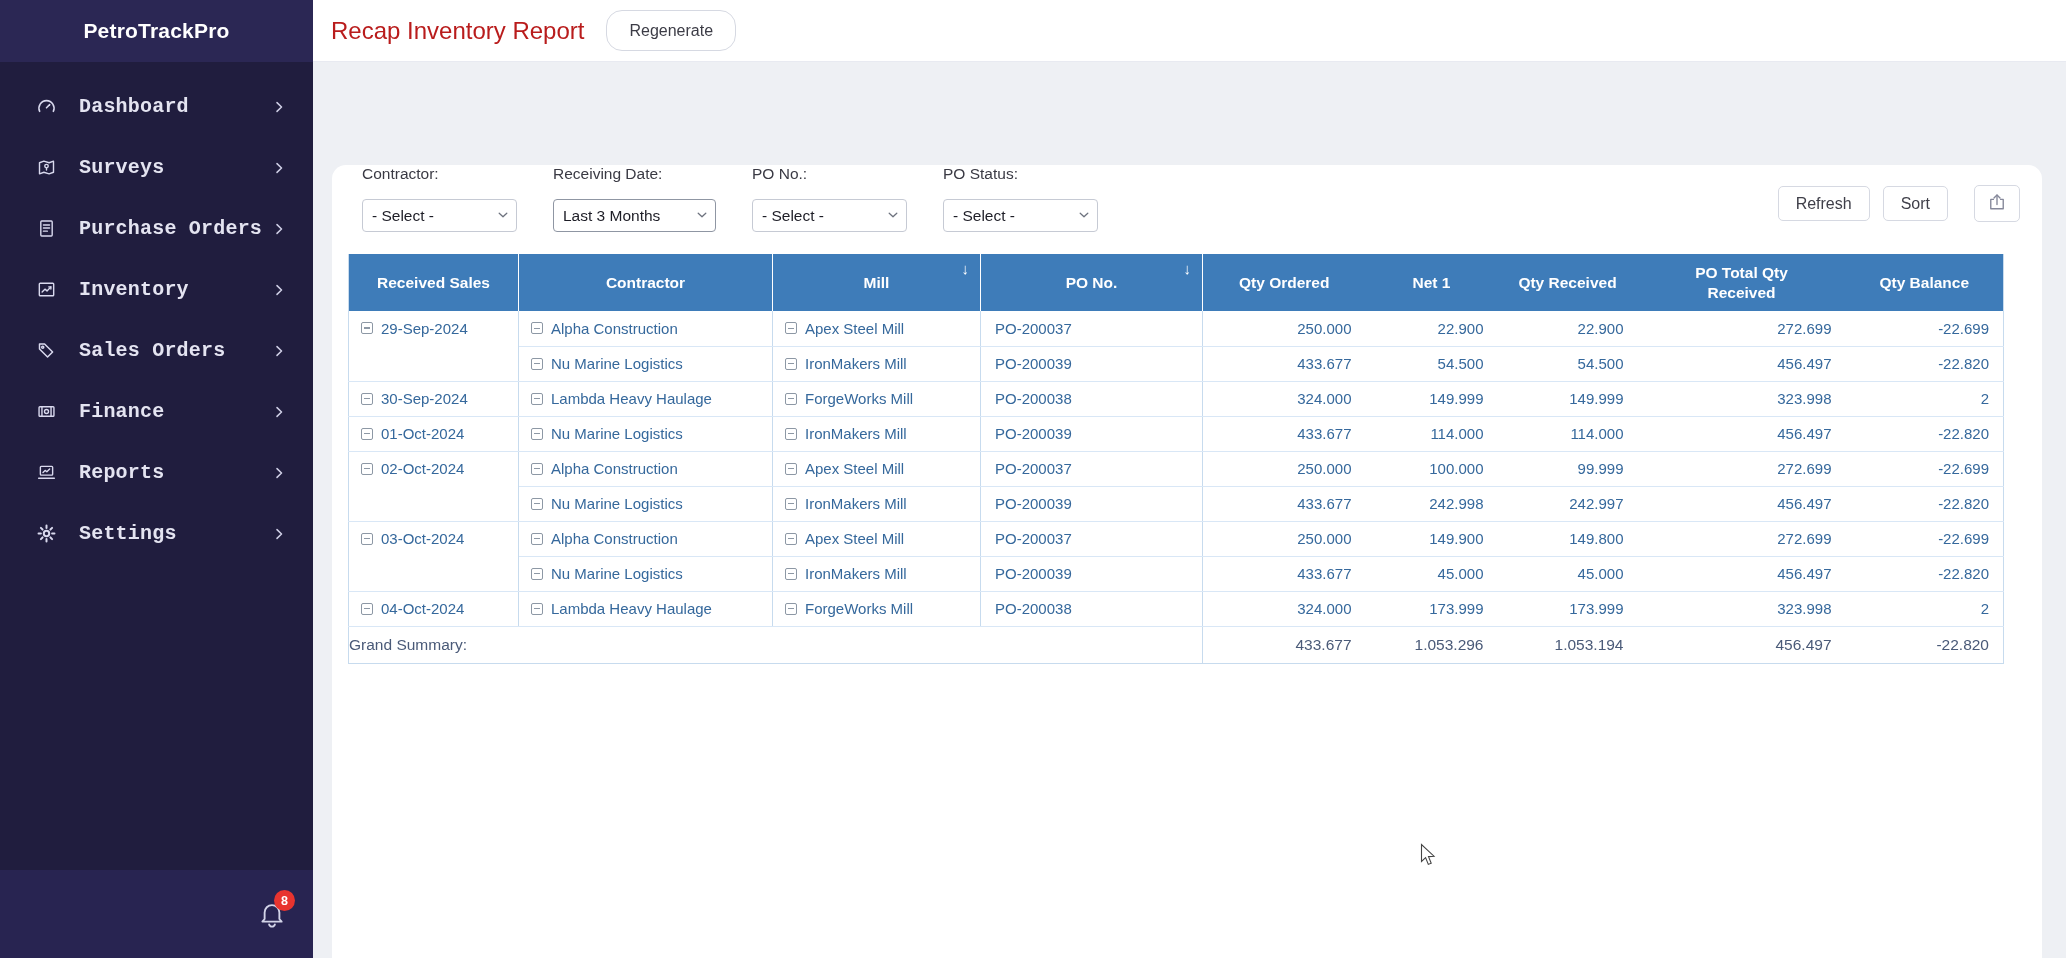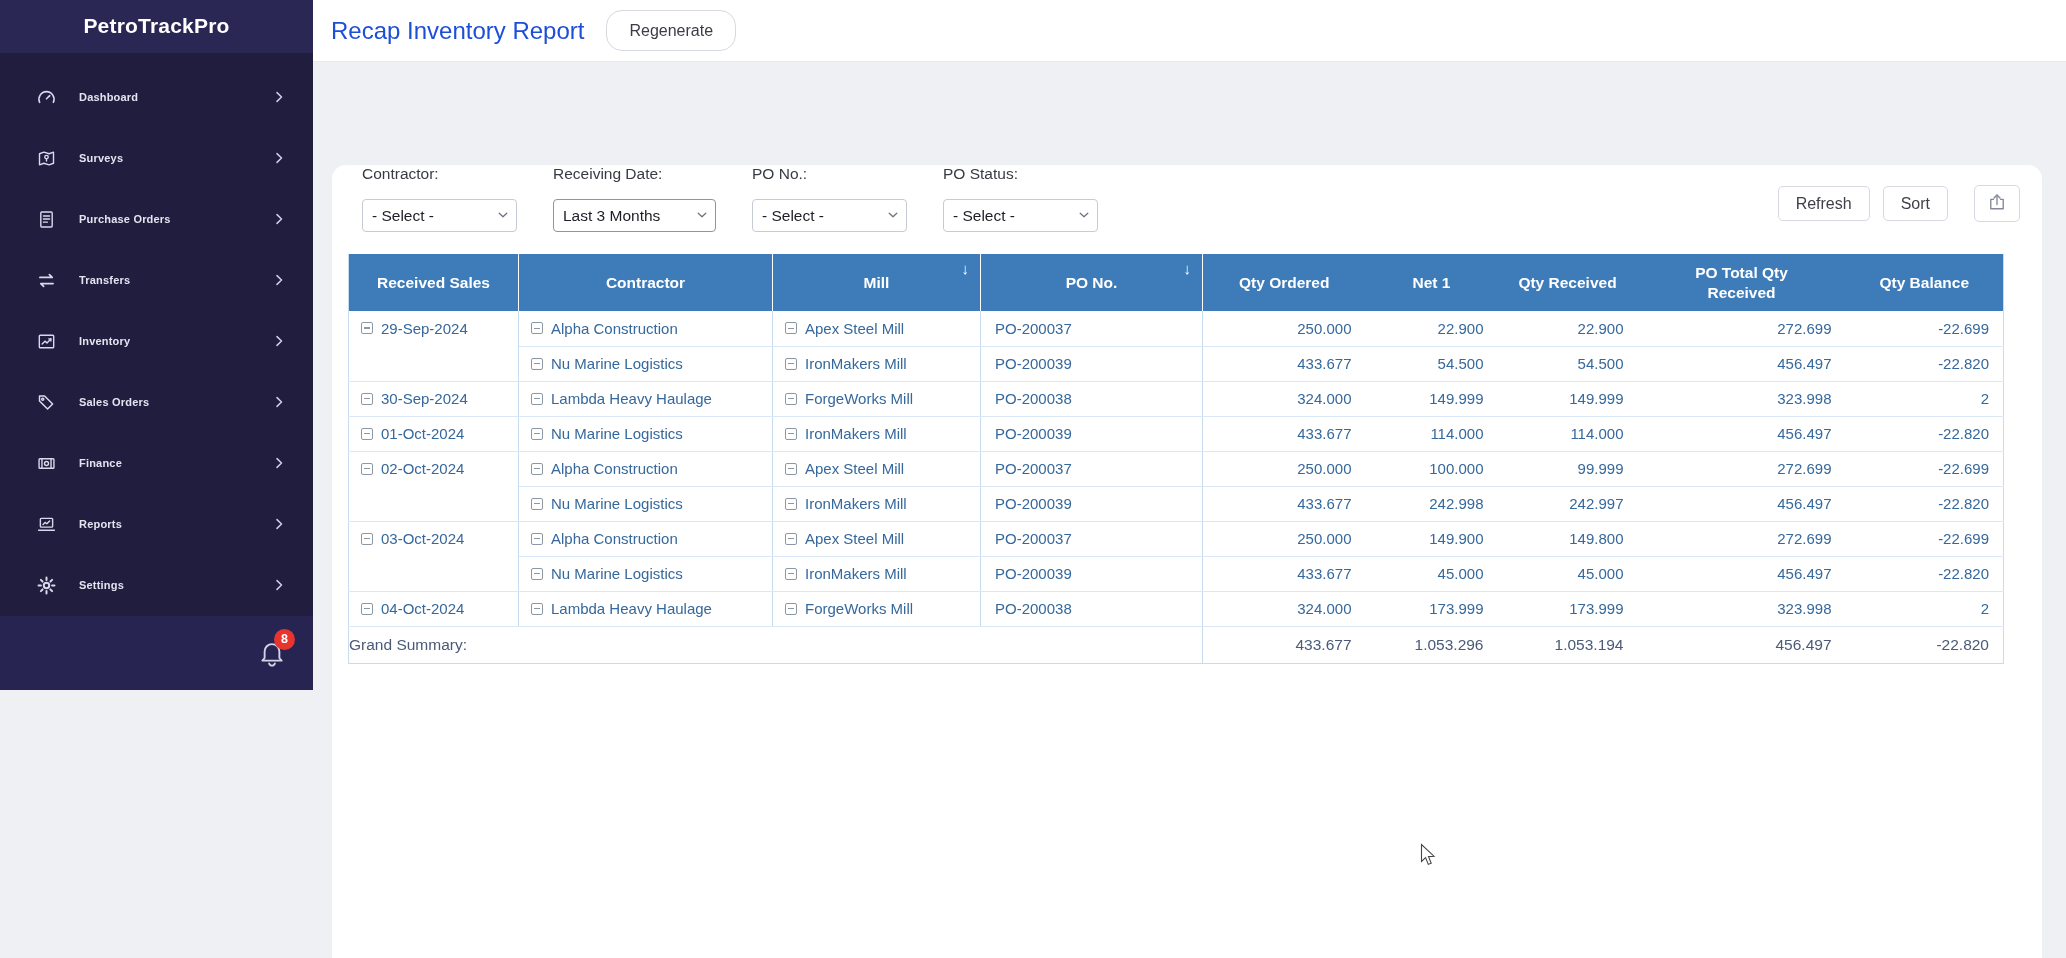--- a/index.html
+++ b/index.html
@@ -2,40 +2,40 @@
 <html><head>
 <meta charset="utf-8">
 <style>
   * { margin:0; padding:0; box-sizing:border-box; }
   html,body { width:2066px; height:958px; overflow:hidden; font-family:"Liberation Sans", sans-serif; }
   body { display:block; background:#eef0f4; position:relative; }
 
   .app { display:flex; width:2066px; height:958px; }
 
   
-  .sidebar { width:313px; height:690px; display:flex; flex-direction:column; background:#201d3e; flex-shrink:0; }
+  .sidebar { width:313px; height:958px; display:flex; flex-direction:column; background:#201d3e; flex-shrink:0; }
   .logo-strip { height:62px; background:#2b2754; display:flex; align-items:center; justify-content:center;
                 color:#ffffff; font-size:21px; font-weight:bold; letter-spacing:.2px; }
   .nav { flex:1; background:#201d3e; padding-top:14px; }
   .nav-item { height:61px; display:flex; align-items:center; padding:0 26px 0 36px; cursor:pointer; color:#e4e4f1; }
   .nav-item .nicon { width:21px; height:21px; margin-right:22px; color:#d9d9ee; flex-shrink:0; display:flex; align-items:center; justify-content:center; }
   .nav-item .nicon svg { width:21px; height:21px; }
-  .nav-item .nlabel { font-size:11px; font-weight:600; letter-spacing:.2px; }
+  .nav-item .nlabel { font-size:20px; font-weight:600; letter-spacing:.2px;font-family:Liberation Mono, monospace; }
   .nav-item .nchevron { margin-left:auto; width:16px; height:16px; color:#cfcfe6; }
   .nav-item .nchevron svg { width:16px; height:16px; }
   .sidebar-footer { height:88px; background:#282451; display:flex; align-items:center; justify-content:flex-end; padding-right:26px; }
   .bell-wrap { position:relative; width:30px; height:30px; cursor:pointer; color:#d3d4e8; }
   .bell-wrap svg { width:30px; height:30px; }
   .badge { position:absolute; top:-9px; right:-8px; min-width:21px; height:21px; border-radius:50%;
            background:#e8342f; color:#fff; font-size:12.5px; font-weight:bold; display:flex; align-items:center; justify-content:center; }
 
   
   .main { flex:1; display:flex; flex-direction:column; }
   .topbar { height:62px; background:#ffffff; border-bottom:1px solid #e8eaf1; display:flex; align-items:center; padding-left:18px; flex-shrink:0; }
-  .page-title { font-size:24px; font-weight:500; color:#1d4ed8; }
+  .page-title { font-size:24px; font-weight:500; color:#b91c1c; }
   .regen-btn { margin-left:22px; height:41px; padding:0 22px; background:#fff; border:1px solid #d6d9e2; border-radius:16px;
                font-size:16px; color:#3c3c46; font-family:inherit; cursor:pointer; }
   .content { flex:1; padding:26px 24px 23px 19px; background:#eef0f4; }
   .card { position:relative; width:100%; height:847px; background:#ffffff; border-radius:14px; }
 
   
   .toolbar { position:absolute; top:20px; right:22px; display:flex; align-items:center; }
   .tb-btn { height:35px; padding:0 17px; background:#fff; border:1px solid #d6d9e2; border-radius:5px;
             font-size:16px; color:#3f3f49; font-family:inherit; cursor:pointer; margin-left:13px; }
   .tb-iconbtn { height:37px; width:46px; margin-left:26px; background:#fff; border:1px solid #d6d9e2; border-radius:5px;
@@ -110,31 +110,20 @@
             </svg></span>
         </div>
         <div class="nav-item">
           <span class="nicon">
             <svg viewBox="0 0 24 24" fill="none" stroke="currentColor" stroke-width="1.6" stroke-linecap="round" stroke-linejoin="round">
               <rect x="5.5" y="3.5" width="13" height="17" rx="1"></rect>
               <path d="M8.5 8h7M8.5 11.5h7M8.5 15h4.5"></path>
             </svg>
           </span>
           <span class="nlabel">Purchase Orders</span>
-          <span class="nchevron"><svg viewBox="0 0 24 24" fill="none" stroke="currentColor" stroke-width="2.3" stroke-linecap="round" stroke-linejoin="round">
-              <path d="M9 5.4l6.8 6.6L9 18.6"></path>
-            </svg></span>
-        </div>
-        <div class="nav-item">
-          <span class="nicon">
-            <svg viewBox="0 0 24 24" fill="none" stroke="currentColor" stroke-width="2" stroke-linecap="round" stroke-linejoin="round">
-              <path d="M4.5 8.5h14M18.5 8.5l-3.2-3.2M19.5 15.5h-14M5.5 15.5l3.2 3.2"></path>
-            </svg>
-          </span>
-          <span class="nlabel">Transfers</span>
           <span class="nchevron"><svg viewBox="0 0 24 24" fill="none" stroke="currentColor" stroke-width="2.3" stroke-linecap="round" stroke-linejoin="round">
               <path d="M9 5.4l6.8 6.6L9 18.6"></path>
             </svg></span>
         </div>
         <div class="nav-item">
           <span class="nicon">
             <svg viewBox="0 0 24 24" fill="none" stroke="currentColor" stroke-width="1.6" stroke-linecap="round" stroke-linejoin="round">
               <rect x="3.8" y="4.8" width="16.4" height="14.4" rx="1"></rect>
               <path d="M7 14.8l3.2-3.2 2.4 2 4.4-4.6"></path>
               <path d="M14.6 9h2.4v2.4"></path>

